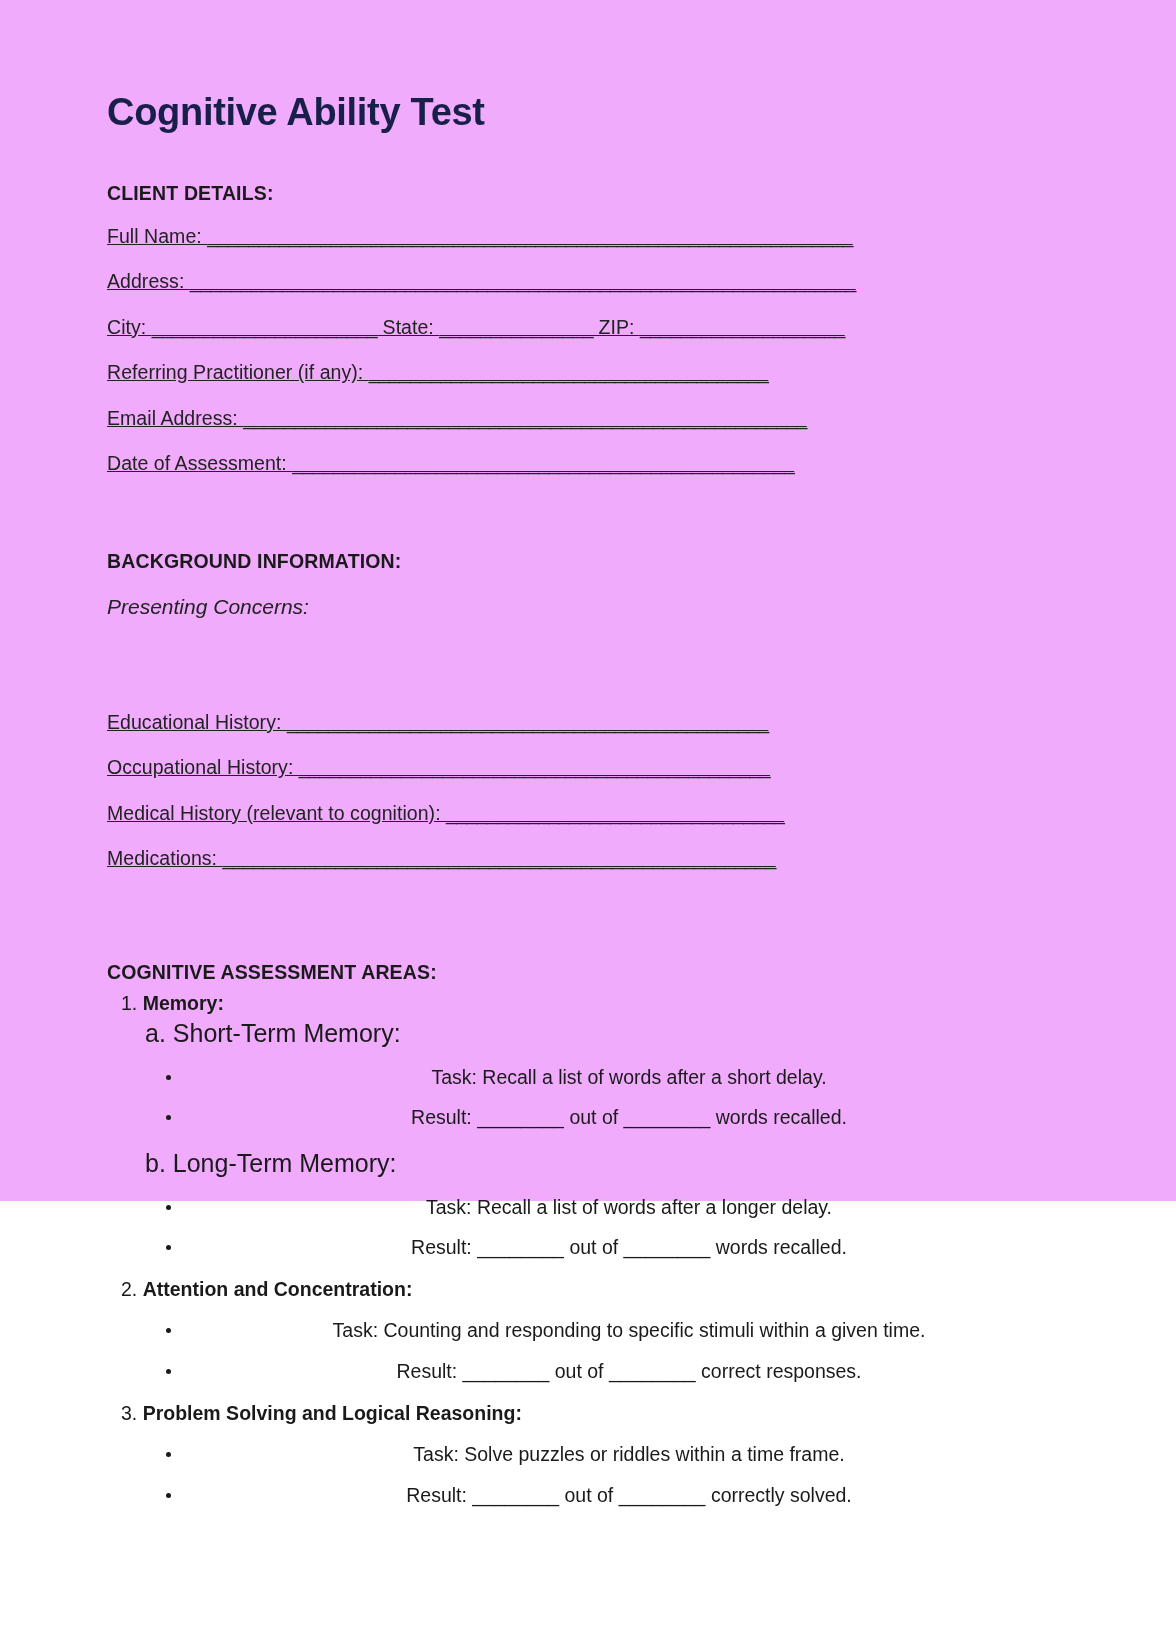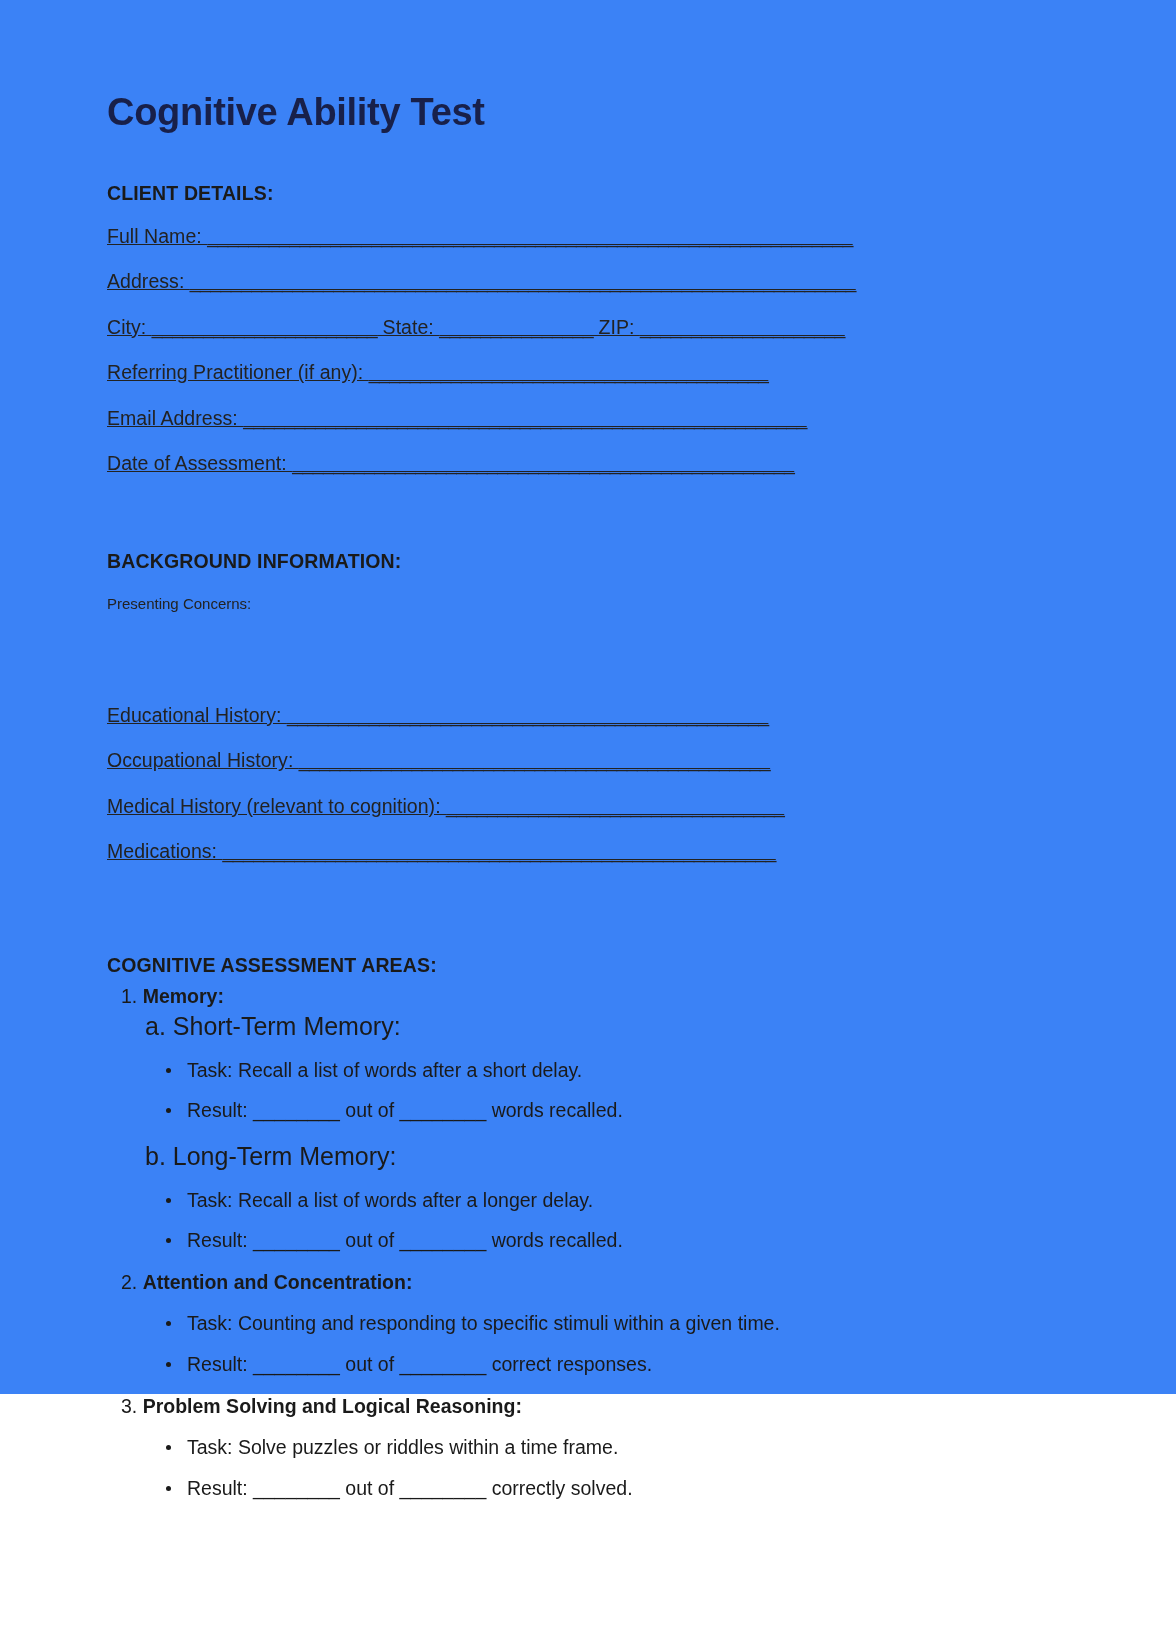--- a/index.html
+++ b/index.html
@@ -9,22 +9,22 @@
   }
   body {
     width: 1176px;
     height: 1630px;
     font-family: "Liberation Sans", sans-serif;
     color: #1a1a1a;
     overflow: hidden;
   }
   .page {
     width: 1176px;
-    height: 1394px;
-    background: #3b82f6;
+    height: 1201px;
+    background: #f0abfc;
     box-sizing: border-box;
     padding: 92px 105px 0 107px;
     position: relative;
   }
   .doc-title {
     font-size: 38px;
     font-weight: bold;
     color: #18204a;
     letter-spacing: -0.3px;
     margin: 0 0 48px 0;
@@ -43,23 +43,24 @@
     margin: 0 0 26px 0;
     color: #222;
     white-space: nowrap;
     letter-spacing: 0.05px;
     text-decoration: underline;
   }
   .field-row .blank {
     letter-spacing: -0.6px;
   }
   .plain-row {
-    font-size: 15px;
+    font-size: 21px;
     margin: 0 0 26px 0;
     color: #222;
+    font-style: italic;
   }
   .spacer-write {
     height: 68px;
   }
   .gap-lg {
     height: 50px;
   }
   .gap-xl {
     height: 66px;
   }
@@ -93,20 +94,21 @@
   .sub-line {
     font-size: 25px;
     margin: 0 0 6px 0;
     padding-left: 38px;
     font-weight: normal;
   }
   ul.bullets {
     list-style: none;
     margin: 0;
     padding: 0 0 0 55px;
+    text-align: center;
   }
   ul.bullets li {
     font-size: 19.5px;
     position: relative;
     padding-left: 25px;
     margin: 18px 0 0 0;
     line-height: 1.15;
   }
   ul.bullets li::before {
     content: "";

